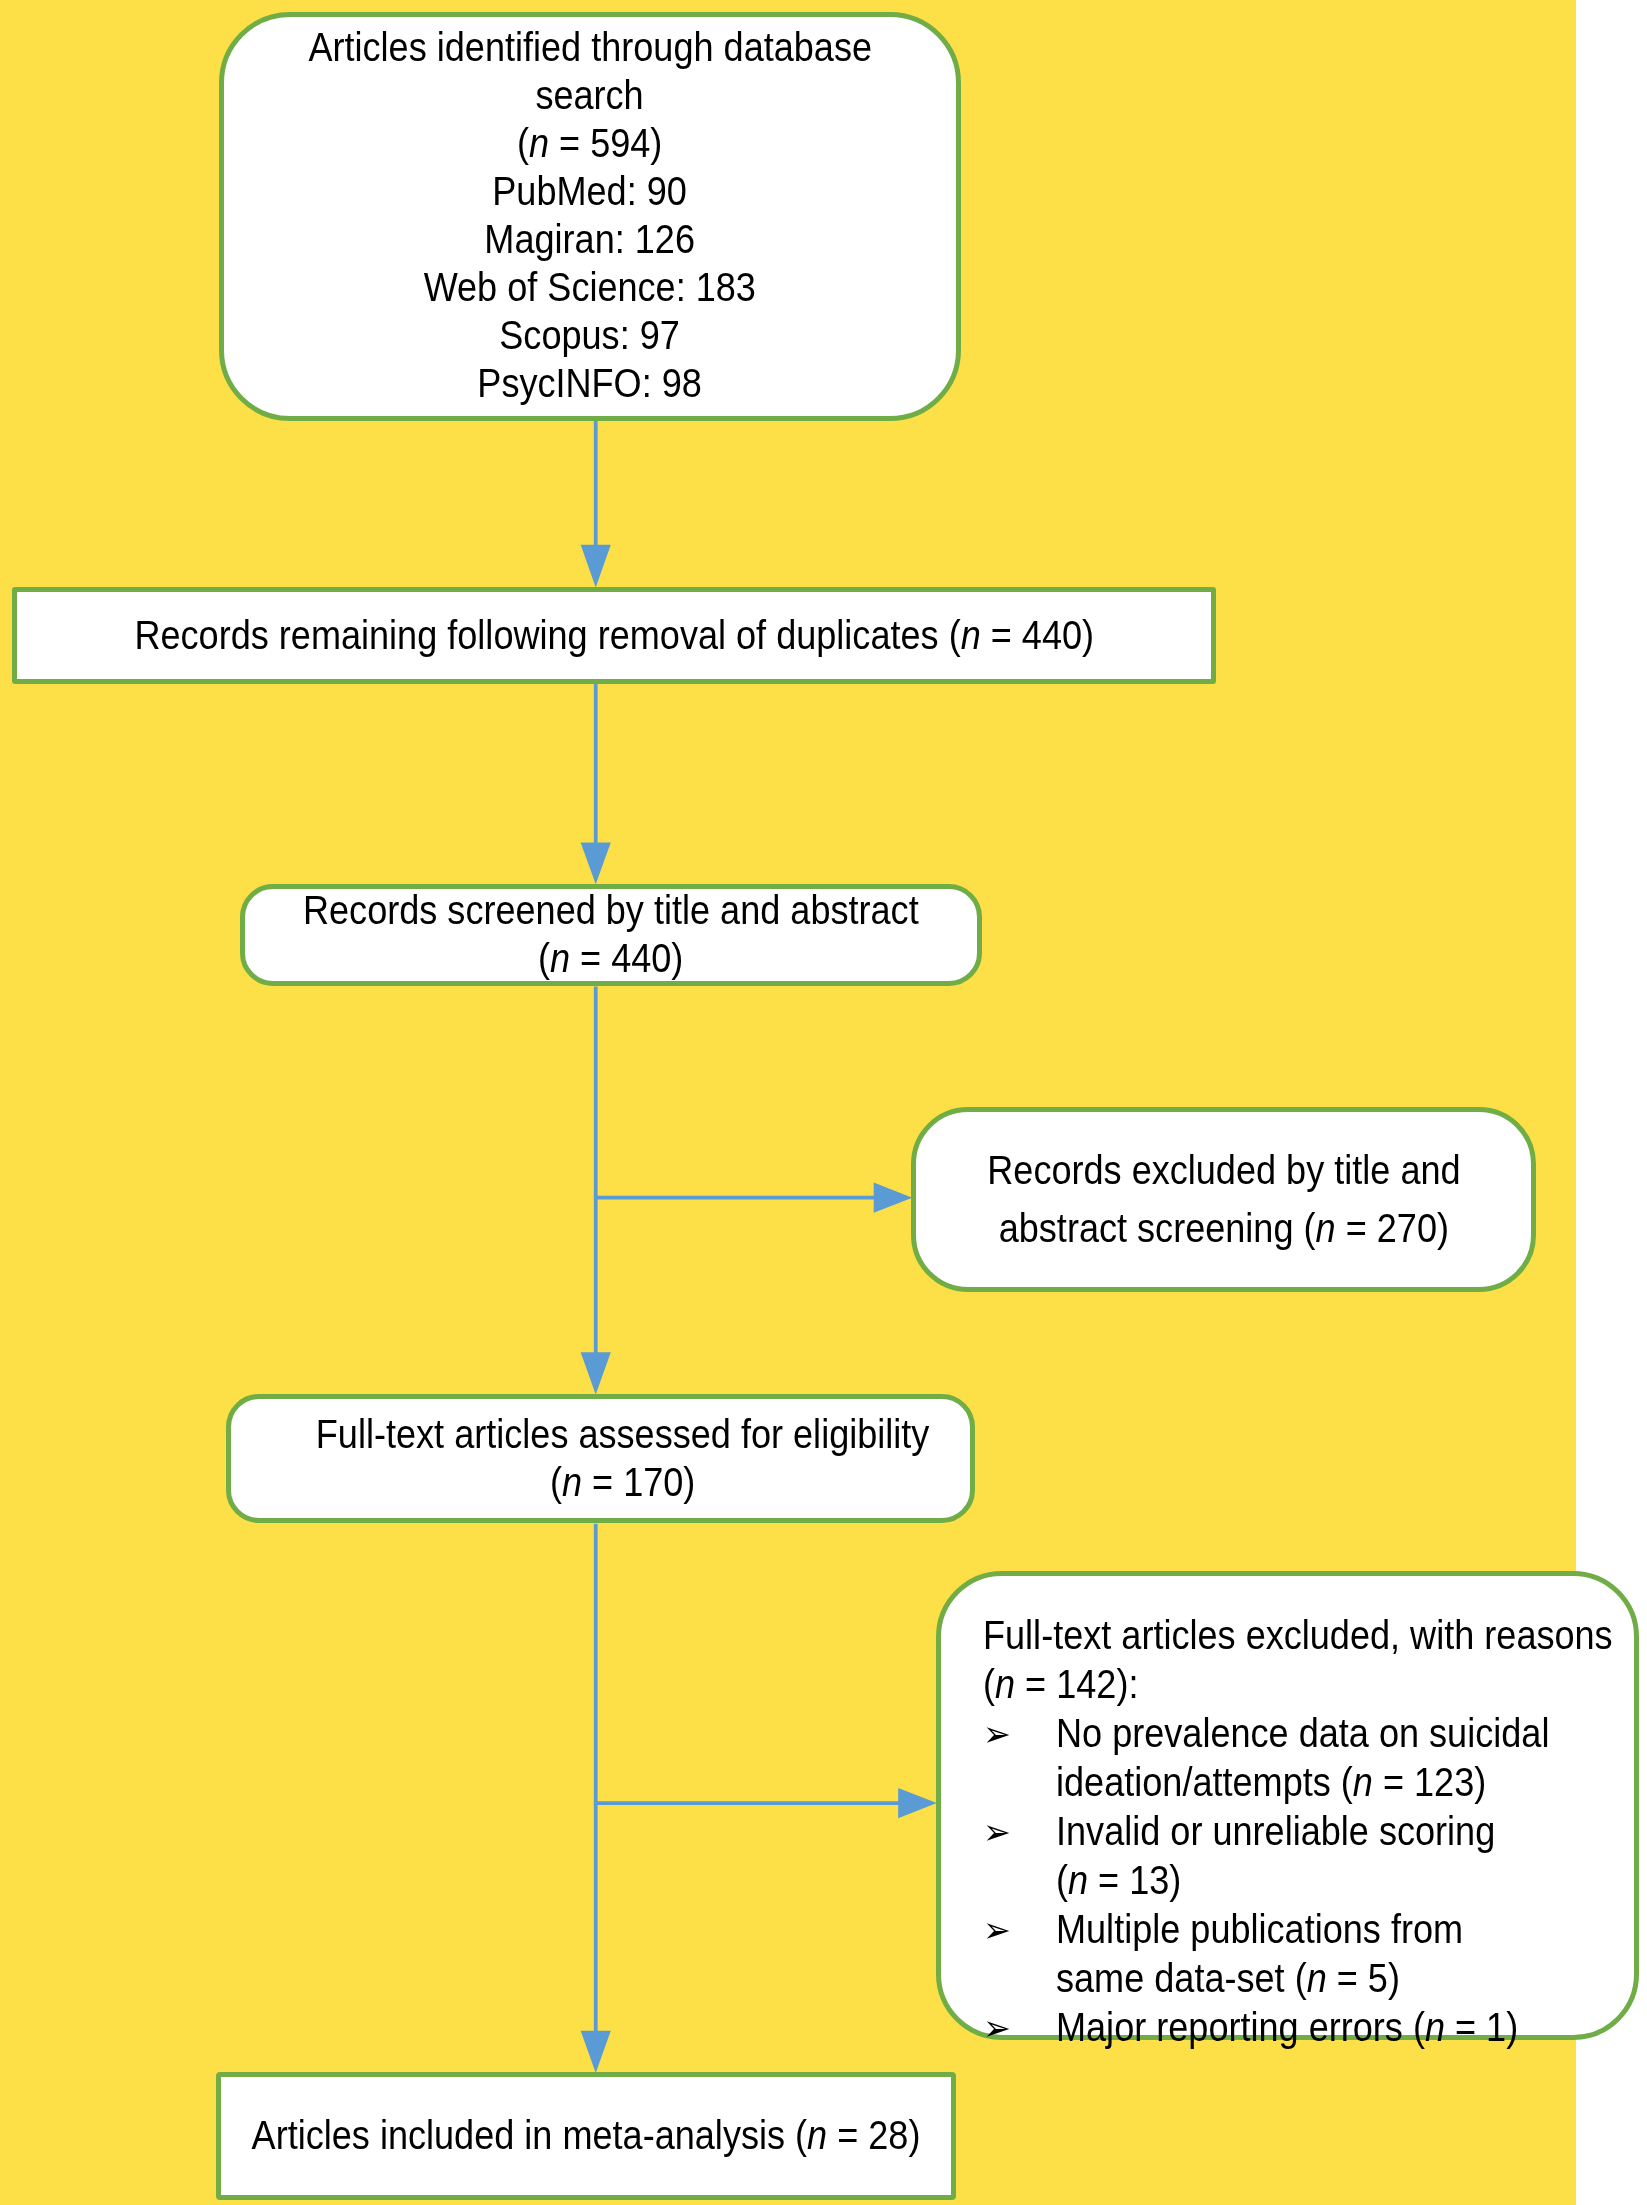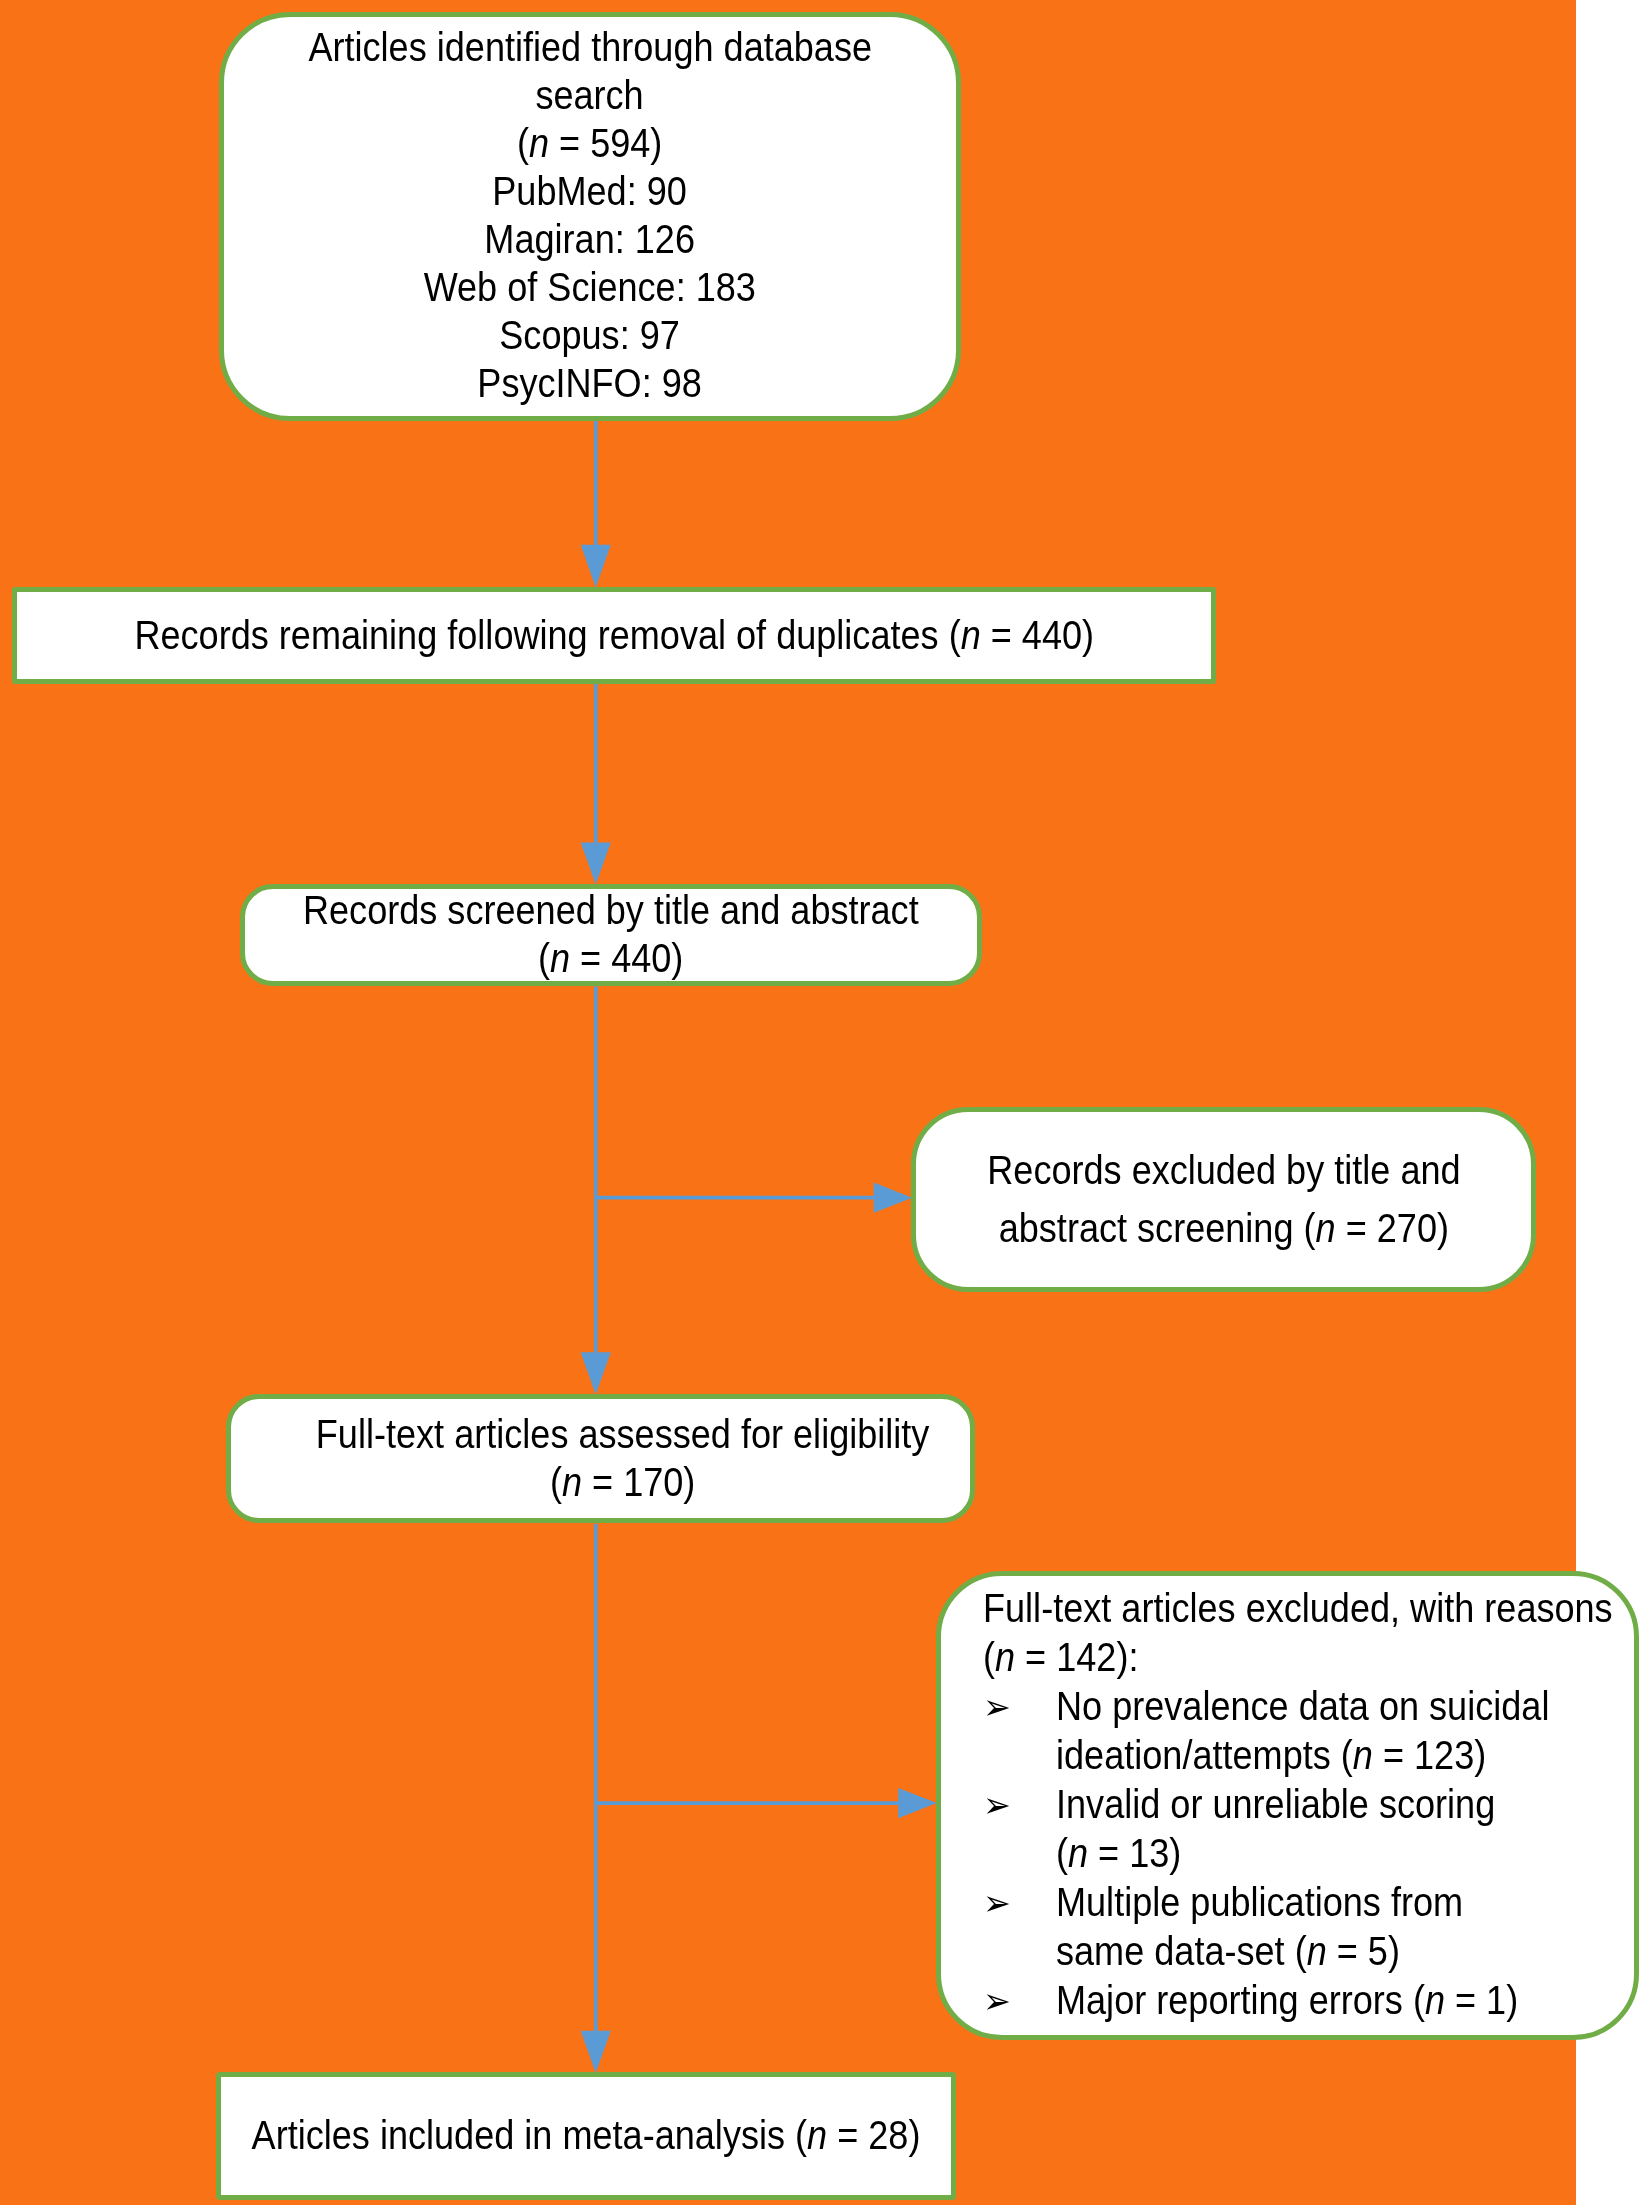--- a/index.html
+++ b/index.html
@@ -1,20 +1,20 @@
 <!DOCTYPE html>
 <html style="font-size:7.5px"><head>
 <meta charset="utf-8">
 <style>
   html, body { margin: 0; padding: 0; background: #ffffff; }
   .canvas {
     position: relative;
     width: 1576px;
     height: 2205px;
-    background: #f97316;
+    background: #fde047;
     font-family: "Liberation Sans", "DejaVu Sans", sans-serif;
     color: #000000;
   }
   .flowbox {
     position: absolute;
     box-sizing: border-box;
     border: 5.2px solid #70AD47;
     background: #ffffff;
     display: flex;
     flex-direction: column;
@@ -32,21 +32,21 @@
   }
   
   .box-identified      { left: 219px;  top: 11.8px;   width: 742px; height: 409px; border-radius: 71px; }
   .box-duplicates      { left: 11.8px;   top: 587px; width: 1204px; height: 97px; border-radius: 3px; }
   .box-screened        { left: 240px;  top: 884px; width: 742px; height: 102px; border-radius: 33px; }
   .box-excl-screening  { left: 911px; top: 1107px; width: 625px; height: 185px; border-radius: 57px; gap: 10px; }
   .box-fulltext        { left: 226px;  top: 1394px; width: 749px; height: 129px; border-radius: 33px; padding-left: 44px; }
   .box-excl-fulltext   {
     left: 936px; top: 1571px; width: 703px; height: 469px; border-radius: 66px;
     justify-content: flex-start; align-items: stretch;
-    padding: 8px 19px 19px 42px;
+    padding: 35px 19px 19px 42px;
   }
   .box-included        { left: 216px;  top: 2072px; width: 740px; height: 128px; border-radius: 4px; }
 
   .box-excl-fulltext .line {
     transform-origin: 0 50%;
     text-align: left;
   }
   .reason-row {
     display: flex;
     flex-direction: row;

